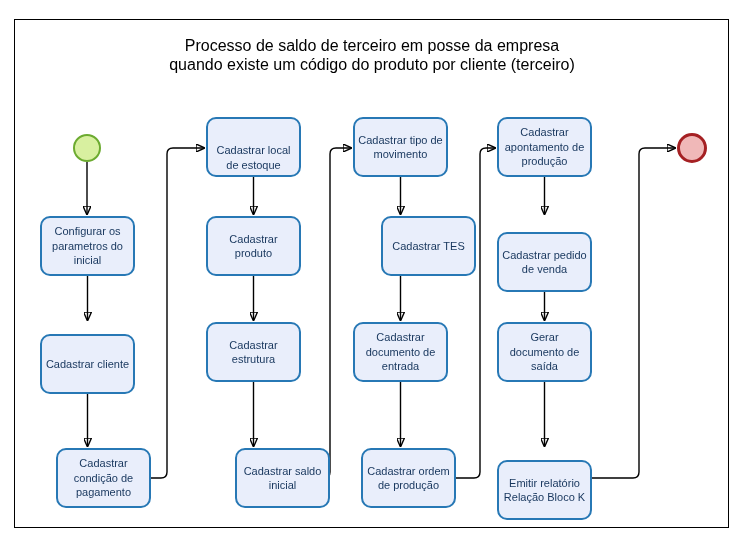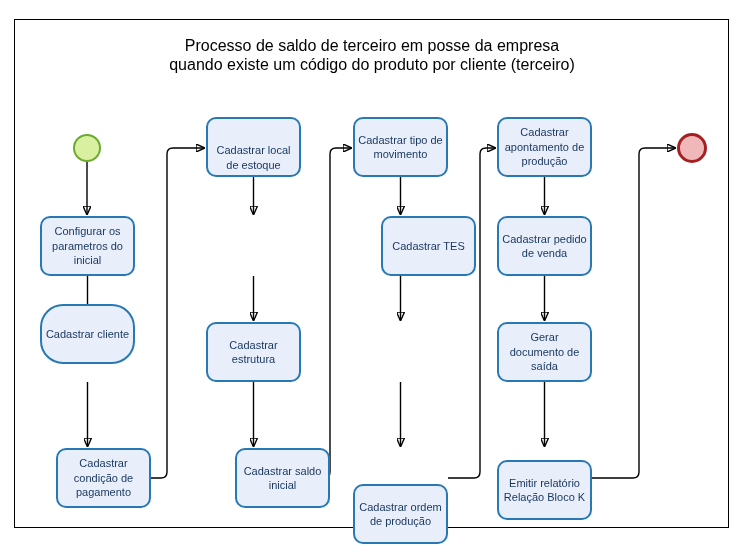--- a/index.html
+++ b/index.html
@@ -79,51 +79,57 @@
     <path d="M448 478 H474 Q480 478 480 472 V154 Q480 148 486 148 H495" marker-end="url(#arrow)"></path>
     <path d="M592 478 H633 Q639 478 639 472 V154 Q639 148 645 148 H675" marker-end="url(#arrow)"></path>
   </svg>
 
   <div class="event start"></div>
   <div class="event end"></div>
 
   <div class="node" style="left:40px; top:216px;">
     <span>Configurar os parametros do inicial</span>
   </div>
-  <div class="node" style="left:40px; top:304px;border-radius:23px;">
+  <div class="node" style="left:40px; top:334px;">
     <span>Cadastrar cliente</span>
   </div>
   <div class="node" style="left:56px; top:448px;align-items:center;">
     <span>Cadastrar condição de pagamento</span>
   </div>
 
   <div class="node" style="left:206px; top:117px;align-items:flex-end;">
     <span>Cadastrar local de estoque</span>
+  </div>
+  <div class="node" style="left:206px; top:216px;">
+    <span>Cadastrar produto</span>
   </div>
   <div class="node" style="left:206px; top:322px;">
     <span>Cadastrar estrutura</span>
   </div>
   <div class="node" style="left:206px; top:448px;margin-left:29px;">
     <span>Cadastrar saldo inicial</span>
   </div>
 
   <div class="node" style="left:353px; top:117px;">
     <span>Cadastrar tipo de movimento</span>
   </div>
   <div class="node" style="left:353px; top:216px;margin-left:28px;">
     <span>Cadastrar TES</span>
   </div>
-  <div class="node" style="left:353px; top:448px;margin-top:36px;">
+  <div class="node" style="left:353px; top:322px;">
+    <span>Cadastrar documento de entrada</span>
+  </div>
+  <div class="node" style="left:361px; top:448px;">
     <span>Cadastrar ordem de produção</span>
   </div>
 
   <div class="node" style="left:497px; top:117px;">
     <span>Cadastrar apontamento de produção</span>
   </div>
-  <div class="node" style="left:497px; top:216px;">
+  <div class="node" style="left:497px; top:232px;">
     <span>Cadastrar pedido de venda</span>
   </div>
   <div class="node" style="left:497px; top:322px;">
     <span>Gerar documento de saída</span>
   </div>
   <div class="node" style="left:497px; top:448px;margin-top:12px;">
     <span>Emitir relatório Relação Bloco K</span>
   </div>
 </div>
 

